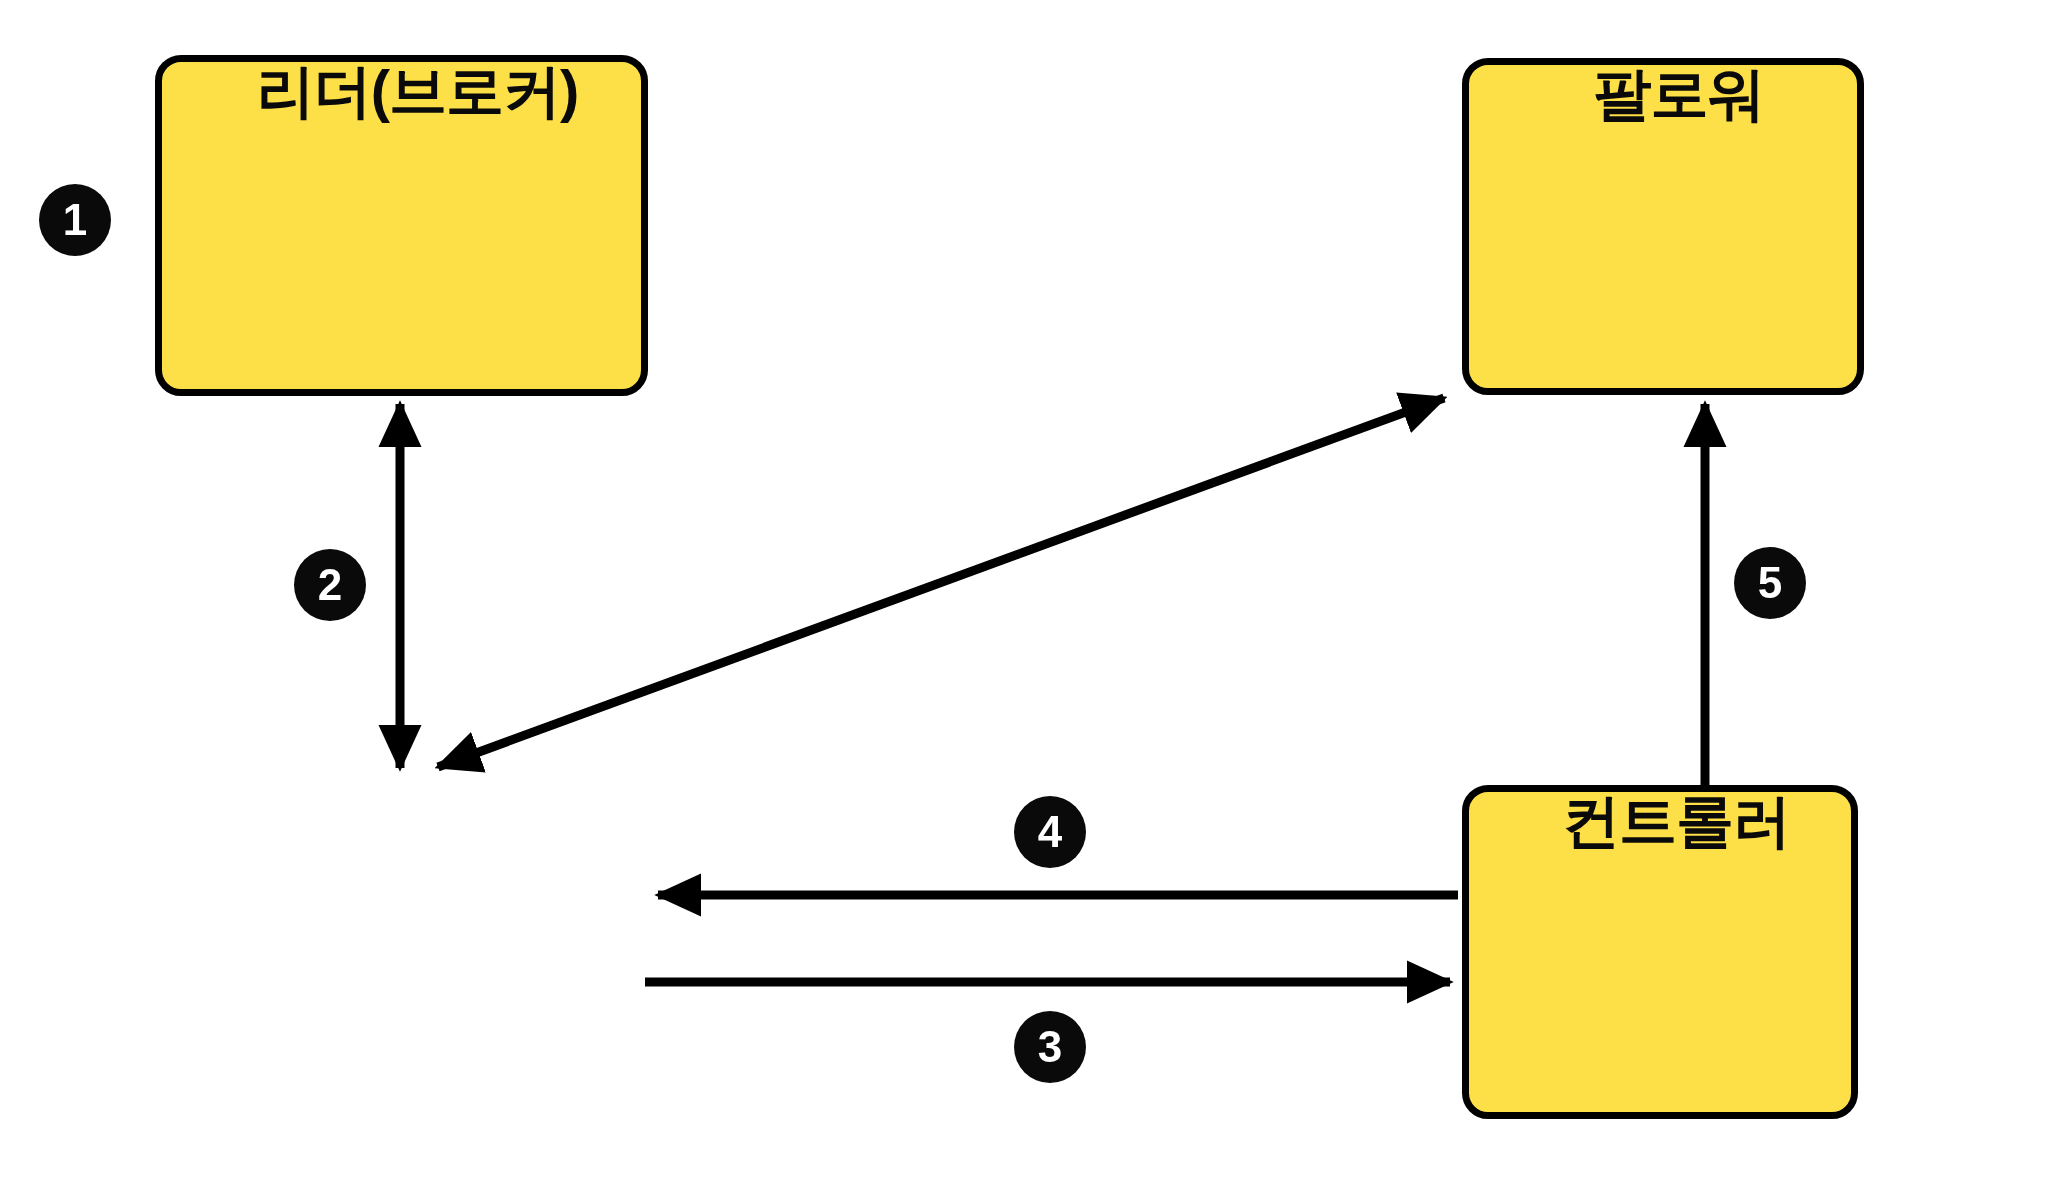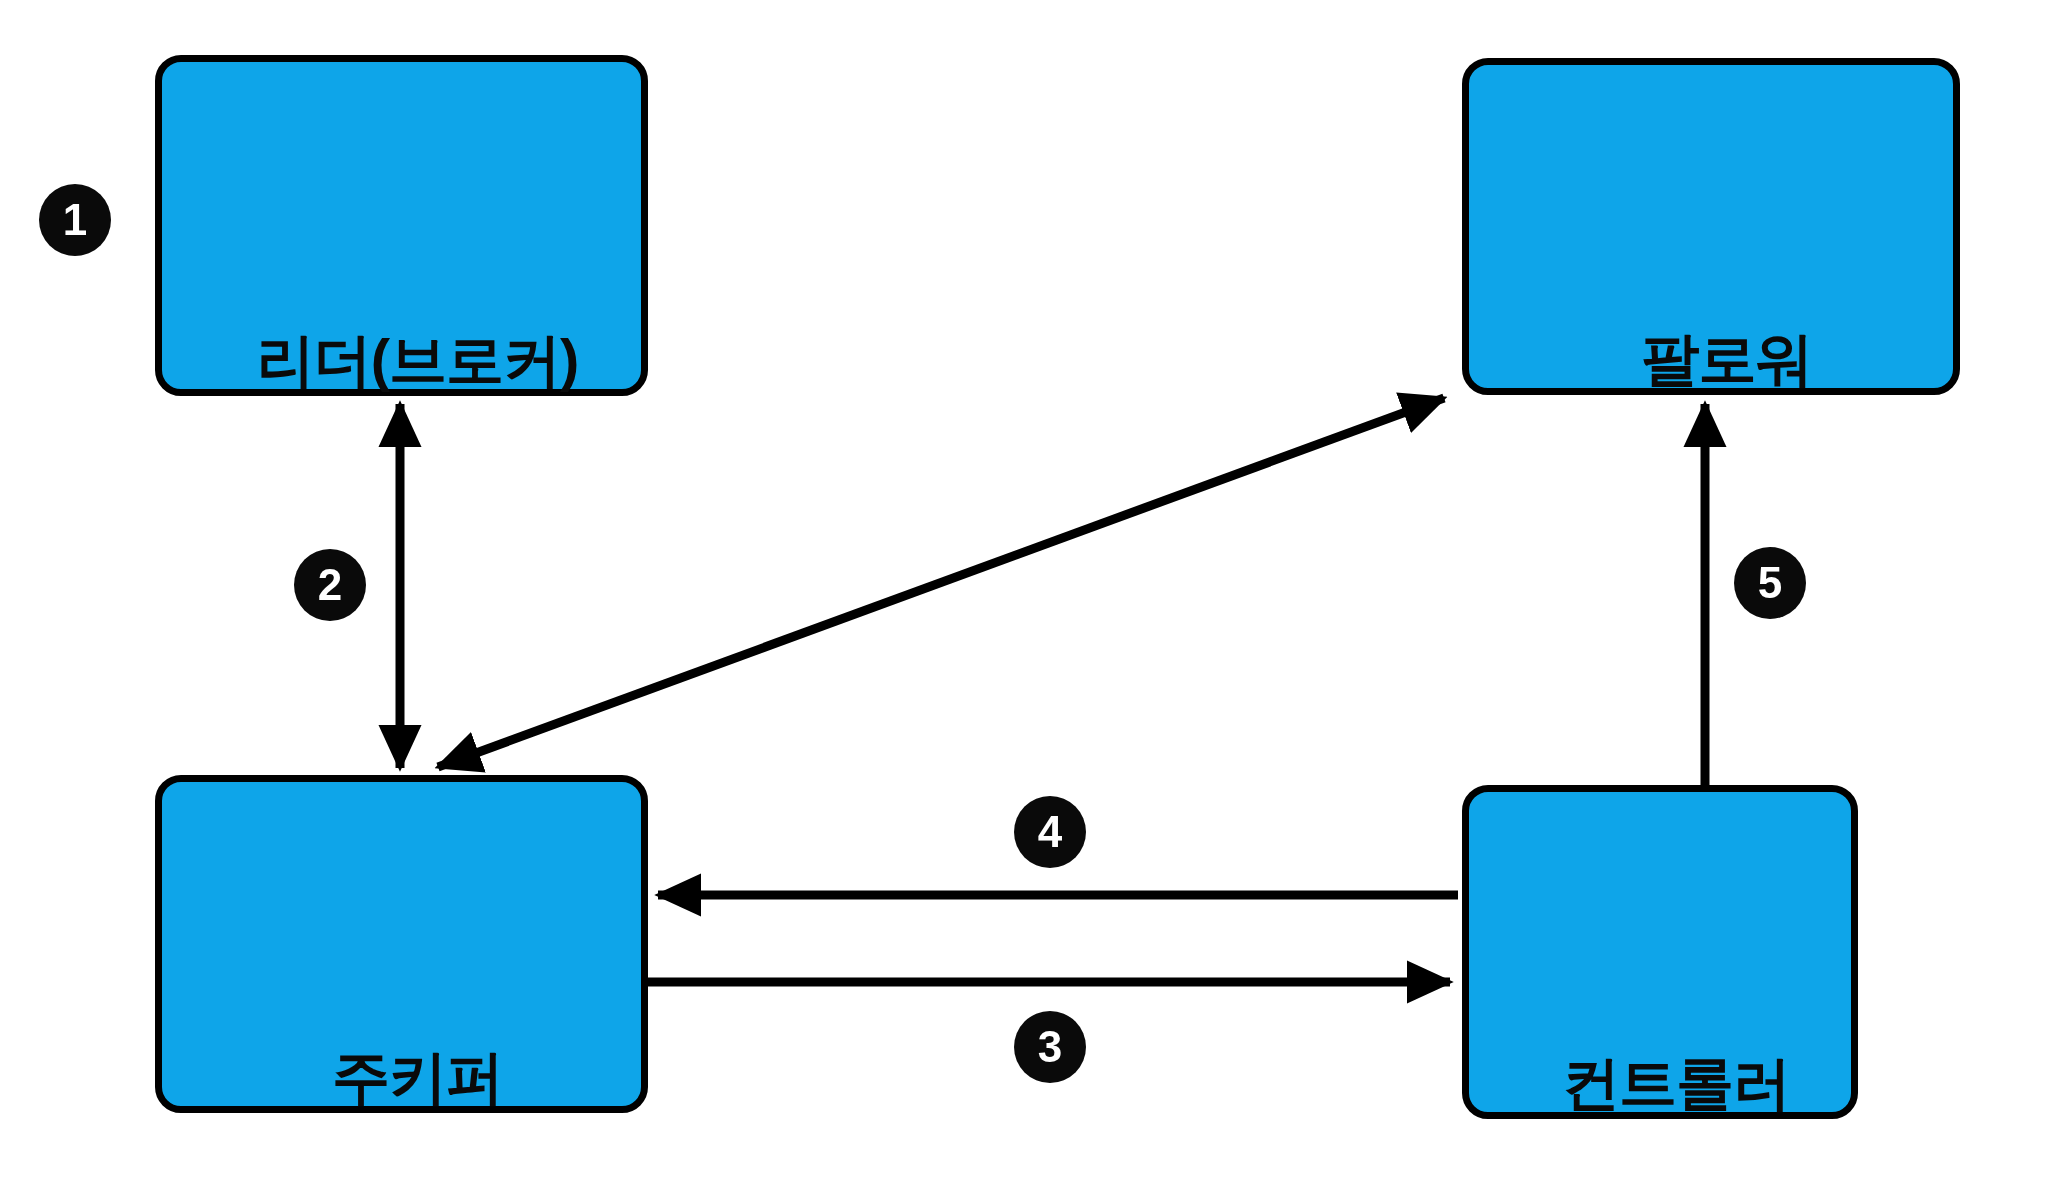--- a/index.html
+++ b/index.html
@@ -21,40 +21,40 @@
   #edges {
     position: absolute;
     left: 0;
     top: 0;
     width: 2048px;
     height: 1179px;
   }
   .node {
     position: absolute;
     box-sizing: border-box;
-    background: #0ea5e9;
+    background: #fde047;
     border: 7px solid #000000;
     border-radius: 26px;
     display: flex;
-    align-items: flex-end;
+    align-items: flex-start;
     justify-content: center;
     z-index: 3;
     padding-left: 32px;
   }
   .node-label {
     font-size: 58px;
     font-weight: 700;
     color: #0a0a0a;
     letter-spacing: -1px;
     line-height: 1;
     white-space: nowrap;
     text-align: center;
   }
   #node-leader   { left: 155px;  top: 55px;  width: 493px; height: 341px; }
-  #node-follower { left: 1462px; top: 58px;  width: 498px; height: 337px; }
+  #node-follower { left: 1462px; top: 58px;  width: 402px; height: 337px; }
   #node-zookeeper{ left: 155px;  top: 775px; width: 493px; height: 338px; }
   #node-controller{left: 1462px; top: 785px; width: 396px; height: 334px; }
 
   .badge {
     position: absolute;
     width: 72px;
     height: 72px;
     margin-left: -36px;
     margin-top: -36px;
     border-radius: 50%;
@@ -102,23 +102,20 @@
   </svg>
 
   <div class="node" id="node-leader">
     <span class="node-label">리더(브로커)</span>
   </div>
 
   <div class="node" id="node-follower">
     <span class="node-label">팔로워</span>
   </div>
 
-  <div class="node" id="node-zookeeper">
-    <span class="node-label">주키퍼</span>
-  </div>
 
   <div class="node" id="node-controller">
     <span class="node-label">컨트롤러</span>
   </div>
 
   <div class="badge" id="badge-1">1</div>
   <div class="badge" id="badge-2">2</div>
   <div class="badge" id="badge-3">3</div>
   <div class="badge" id="badge-4">4</div>
   <div class="badge" id="badge-5">5</div>

